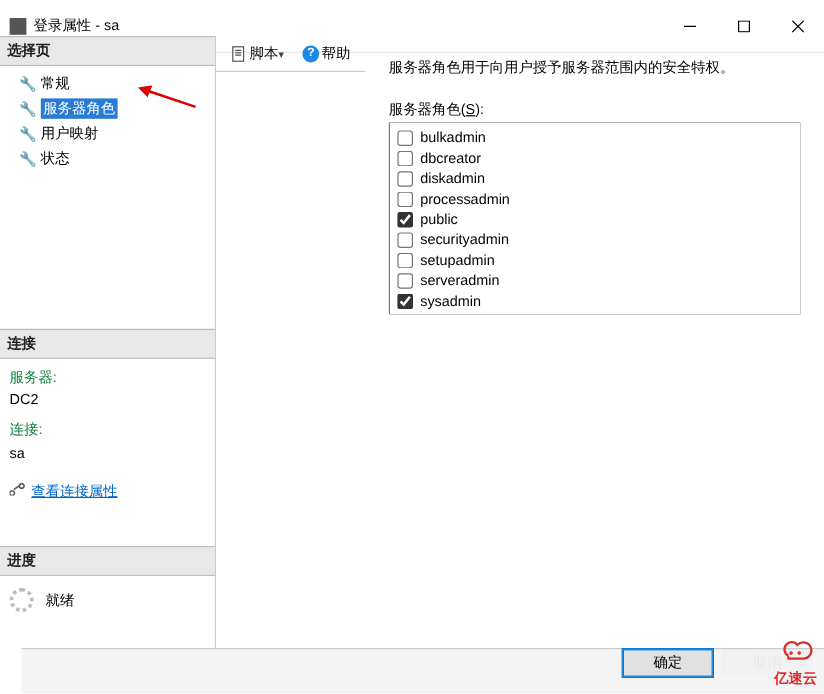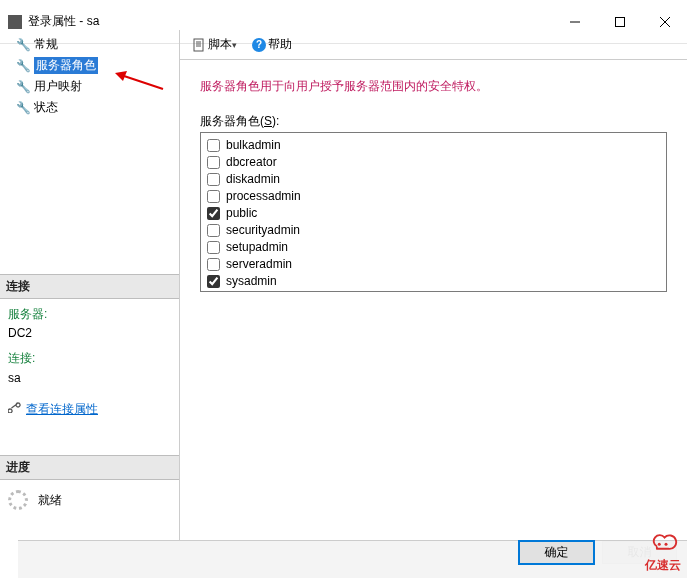--- a/index.html
+++ b/index.html
@@ -27,29 +27,29 @@
 .conn-body .lbl { color: #15803d; }
 .conn-body .val { color: #000; }
 .conn-link { display: flex; margin-top: 12px; }
 .conn-link .link-icon { width: 14px; height: 12px; margin-right: 4px; color: #555; }
 .conn-link a { color: #0066cc; text-decoration: underline; }
 
 .progress-body { display: flex; align-items: center; padding: 10px 8px 30px 8px; }
 .spinner { width: 20px; height: 20px; border: 3px dotted #bbb; border-radius: 50%; margin-right: 10px; }
 .progress-body .ptext { color: #000; }
 
-.right-pane { flex: 1; display: flex; flex-direction: column; padding: 0; }
+.right-pane { flex: 1; display: flex; flex-direction: row; padding: 0; }
 .toolbar { height: 30px; border-bottom: 1px solid #ccc; display: flex; align-items: center; padding: 0 8px; gap: 4px; }
 .toolbar .tb-btn { display: flex; align-items: center; padding: 2px 4px; }
 .toolbar .tb-icon { width: 14px; height: 14px; margin-right: 2px; color: #555; display: inline-flex; align-items: center; justify-content: center; }
 .toolbar .dd { width: 8px; color: #444; font-size: 9px; }
 .toolbar .help-icon { width: 14px; height: 14px; border-radius: 50%; background: #1e88e5; color: #fff; display: inline-flex; align-items: center; justify-content: center; font-size: 10px; font-weight: bold; margin-right: 2px; }
 
 .content { flex: 1; padding: 18px 20px; }
-.desc { margin-bottom: 18px; color: #be185d; }
+.desc { margin-bottom: 18px; color: #000000; }
 .list-label { margin-bottom: 2px; color: #000; }
 .list-label .hotkey { text-decoration: underline; }
 .role-list { border: 1px solid #7a7a7a; height: 160px; padding: 4px 6px; overflow-y: auto; background: #fff; }
 .role-row { display: flex; align-items: center; line-height: 17px; font-family: SimSun, "Courier New", monospace; font-size: 12px; }
 .role-row input[type=checkbox] { width: 13px; height: 13px; margin-right: 6px; accent-color: #333; }
 .role-row label { color: #000; }
 
 .footer { position: absolute; left: 18px; right: 0; bottom: 0; height: 38px; border-top: 1px solid #ccc; display: flex; align-items: flex-start; justify-content: flex-end; padding: 0 10px; gap: 8px; background: #f4f4f4; }
 .footer button { width: 75px; height: 23px; background: #e1e1e1; border: 1px solid #adadad; }
 .footer button.primary { border: 1px solid #0078d7; outline: 1px solid #0078d7; }
@@ -78,20 +78,21 @@
       <svg viewBox="0 0 10 10">
         <line x1="0" y1="0" x2="10" y2="10" stroke="#000" stroke-width="1"></line>
         <line x1="10" y1="0" x2="0" y2="10" stroke="#000" stroke-width="1"></line>
       </svg>
     </div>
 </div>
 
 <div class="body-area">
 
   <div class="left-pane">
+    <div class="section-header">选择页</div>
     <div class="section-body">
       <div class="nav-item">
         <span class="wrench">🔧</span>
         <span class="label">常规</span>
       </div>
       <div class="nav-item selected">
         <span class="wrench">🔧</span>
         <span class="label">服务器角色</span>
       </div>
       <div class="nav-item">

